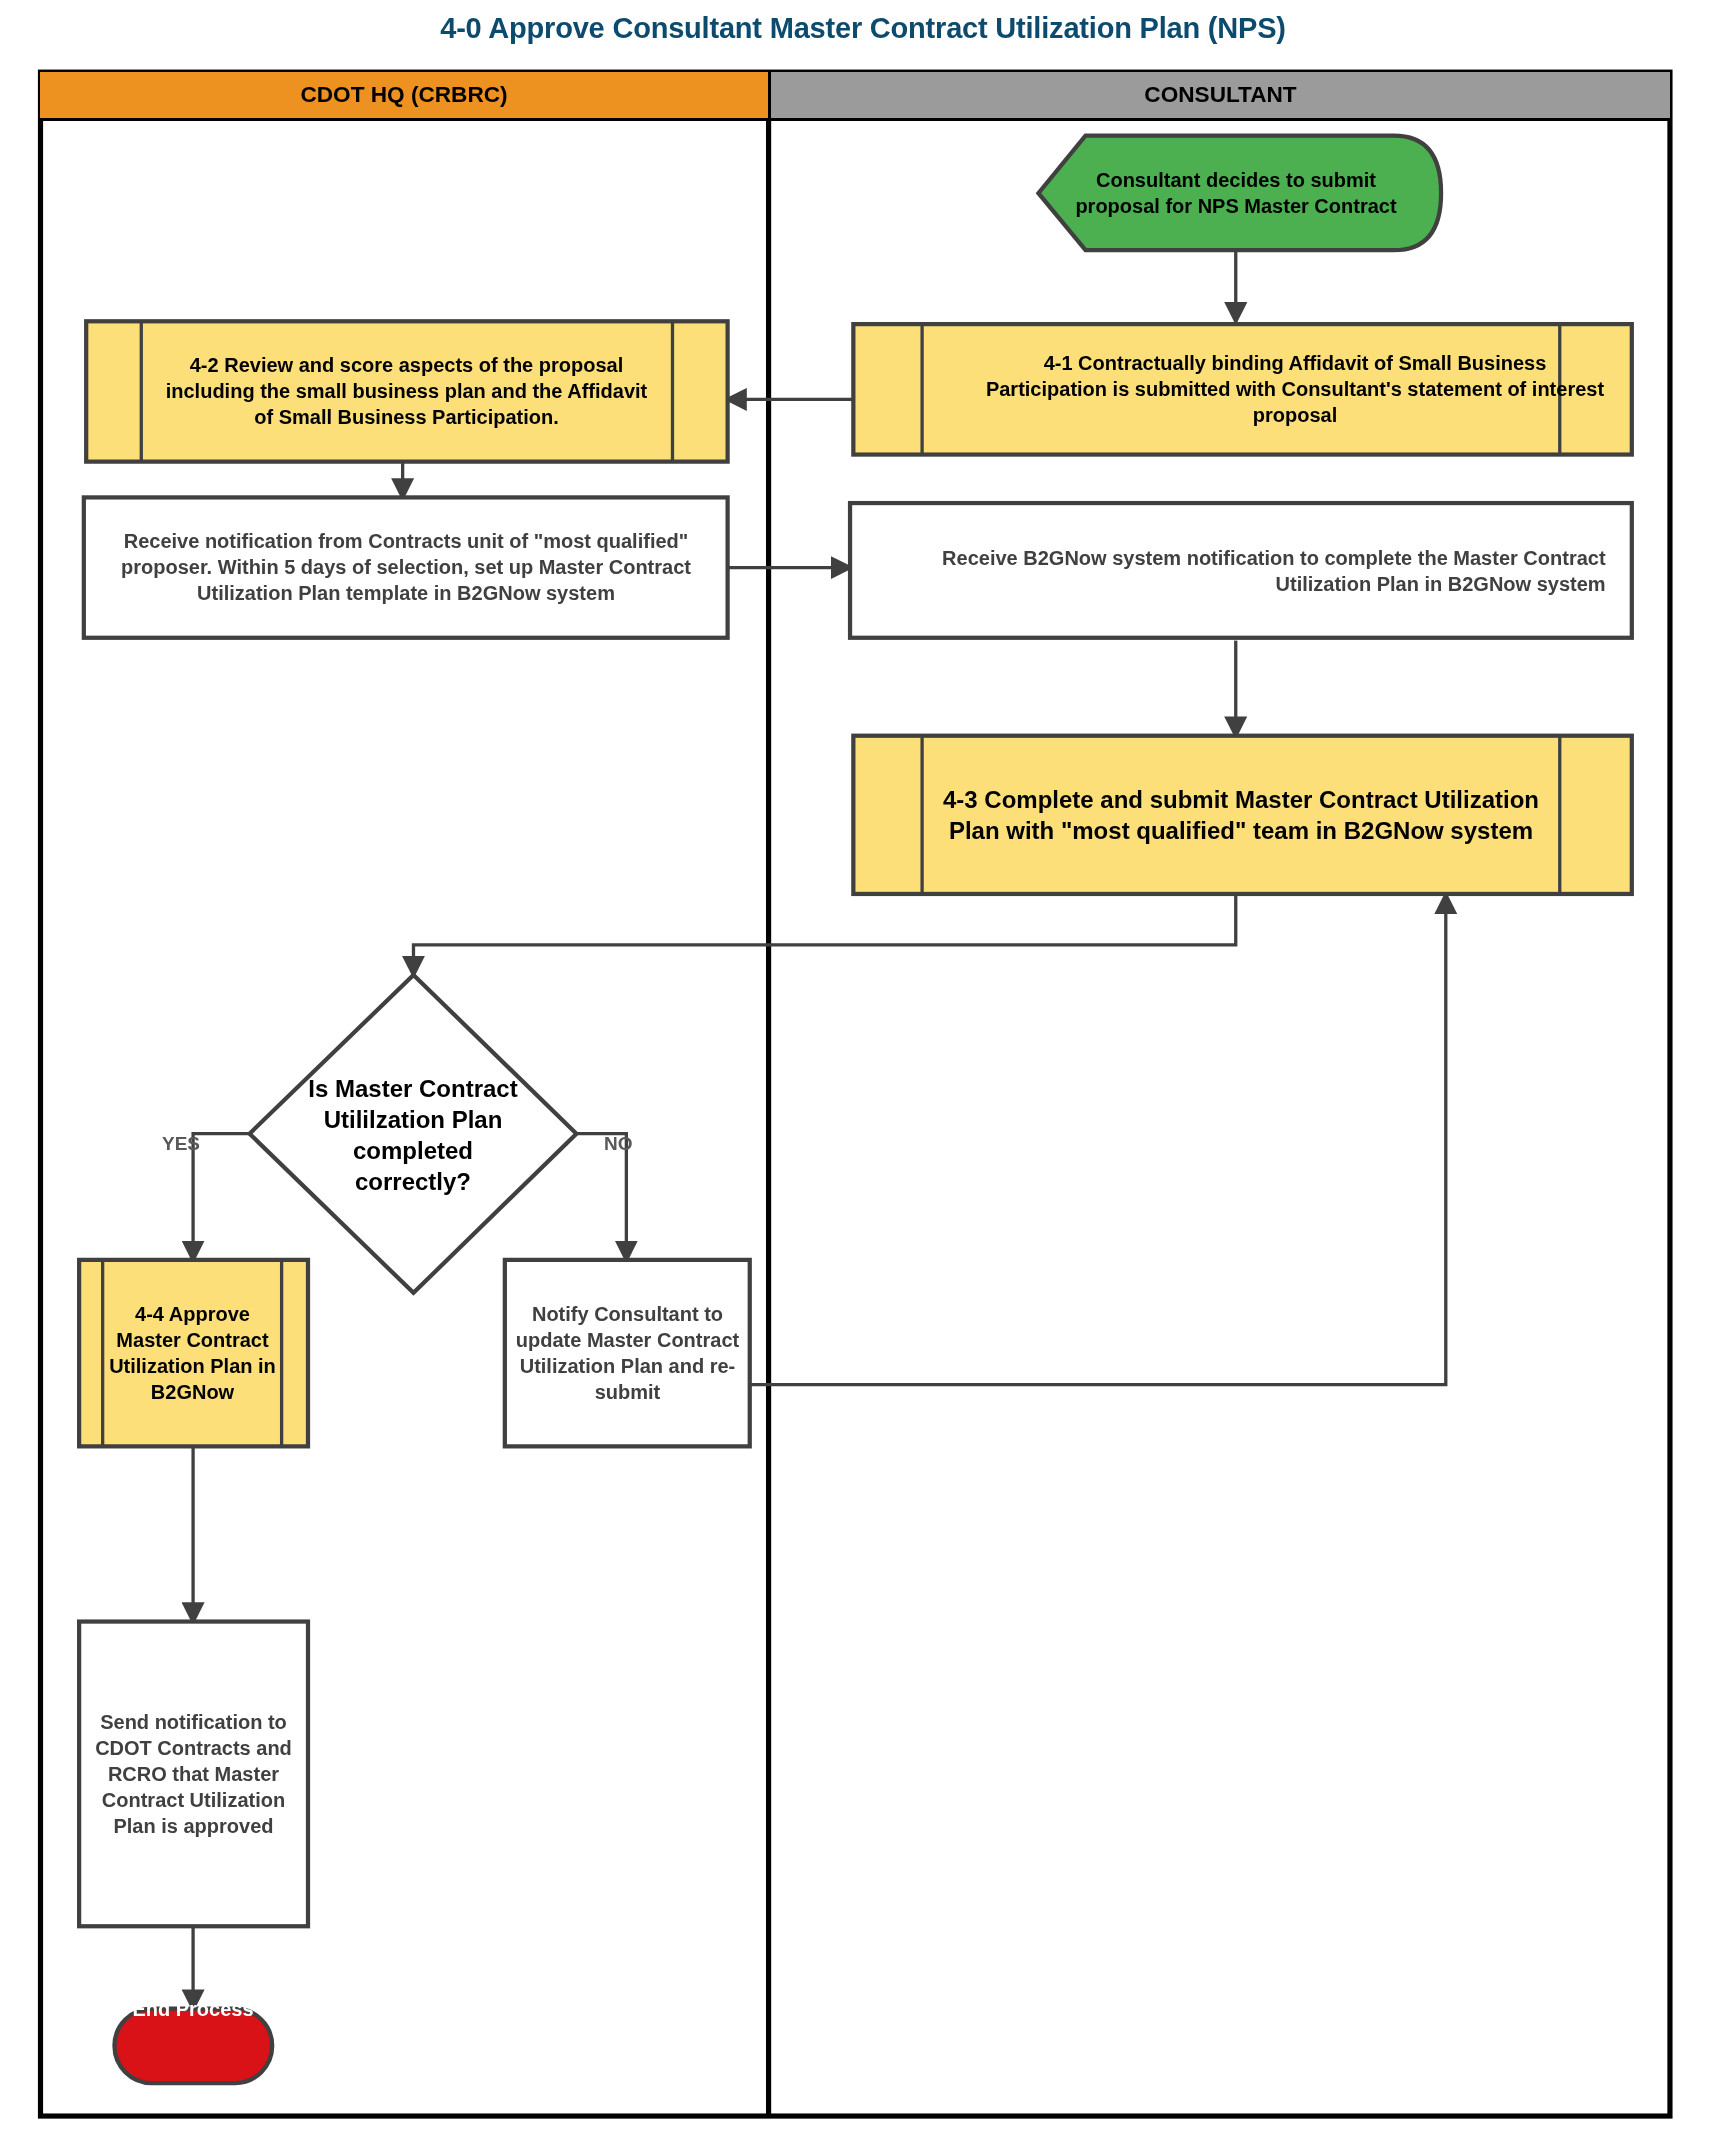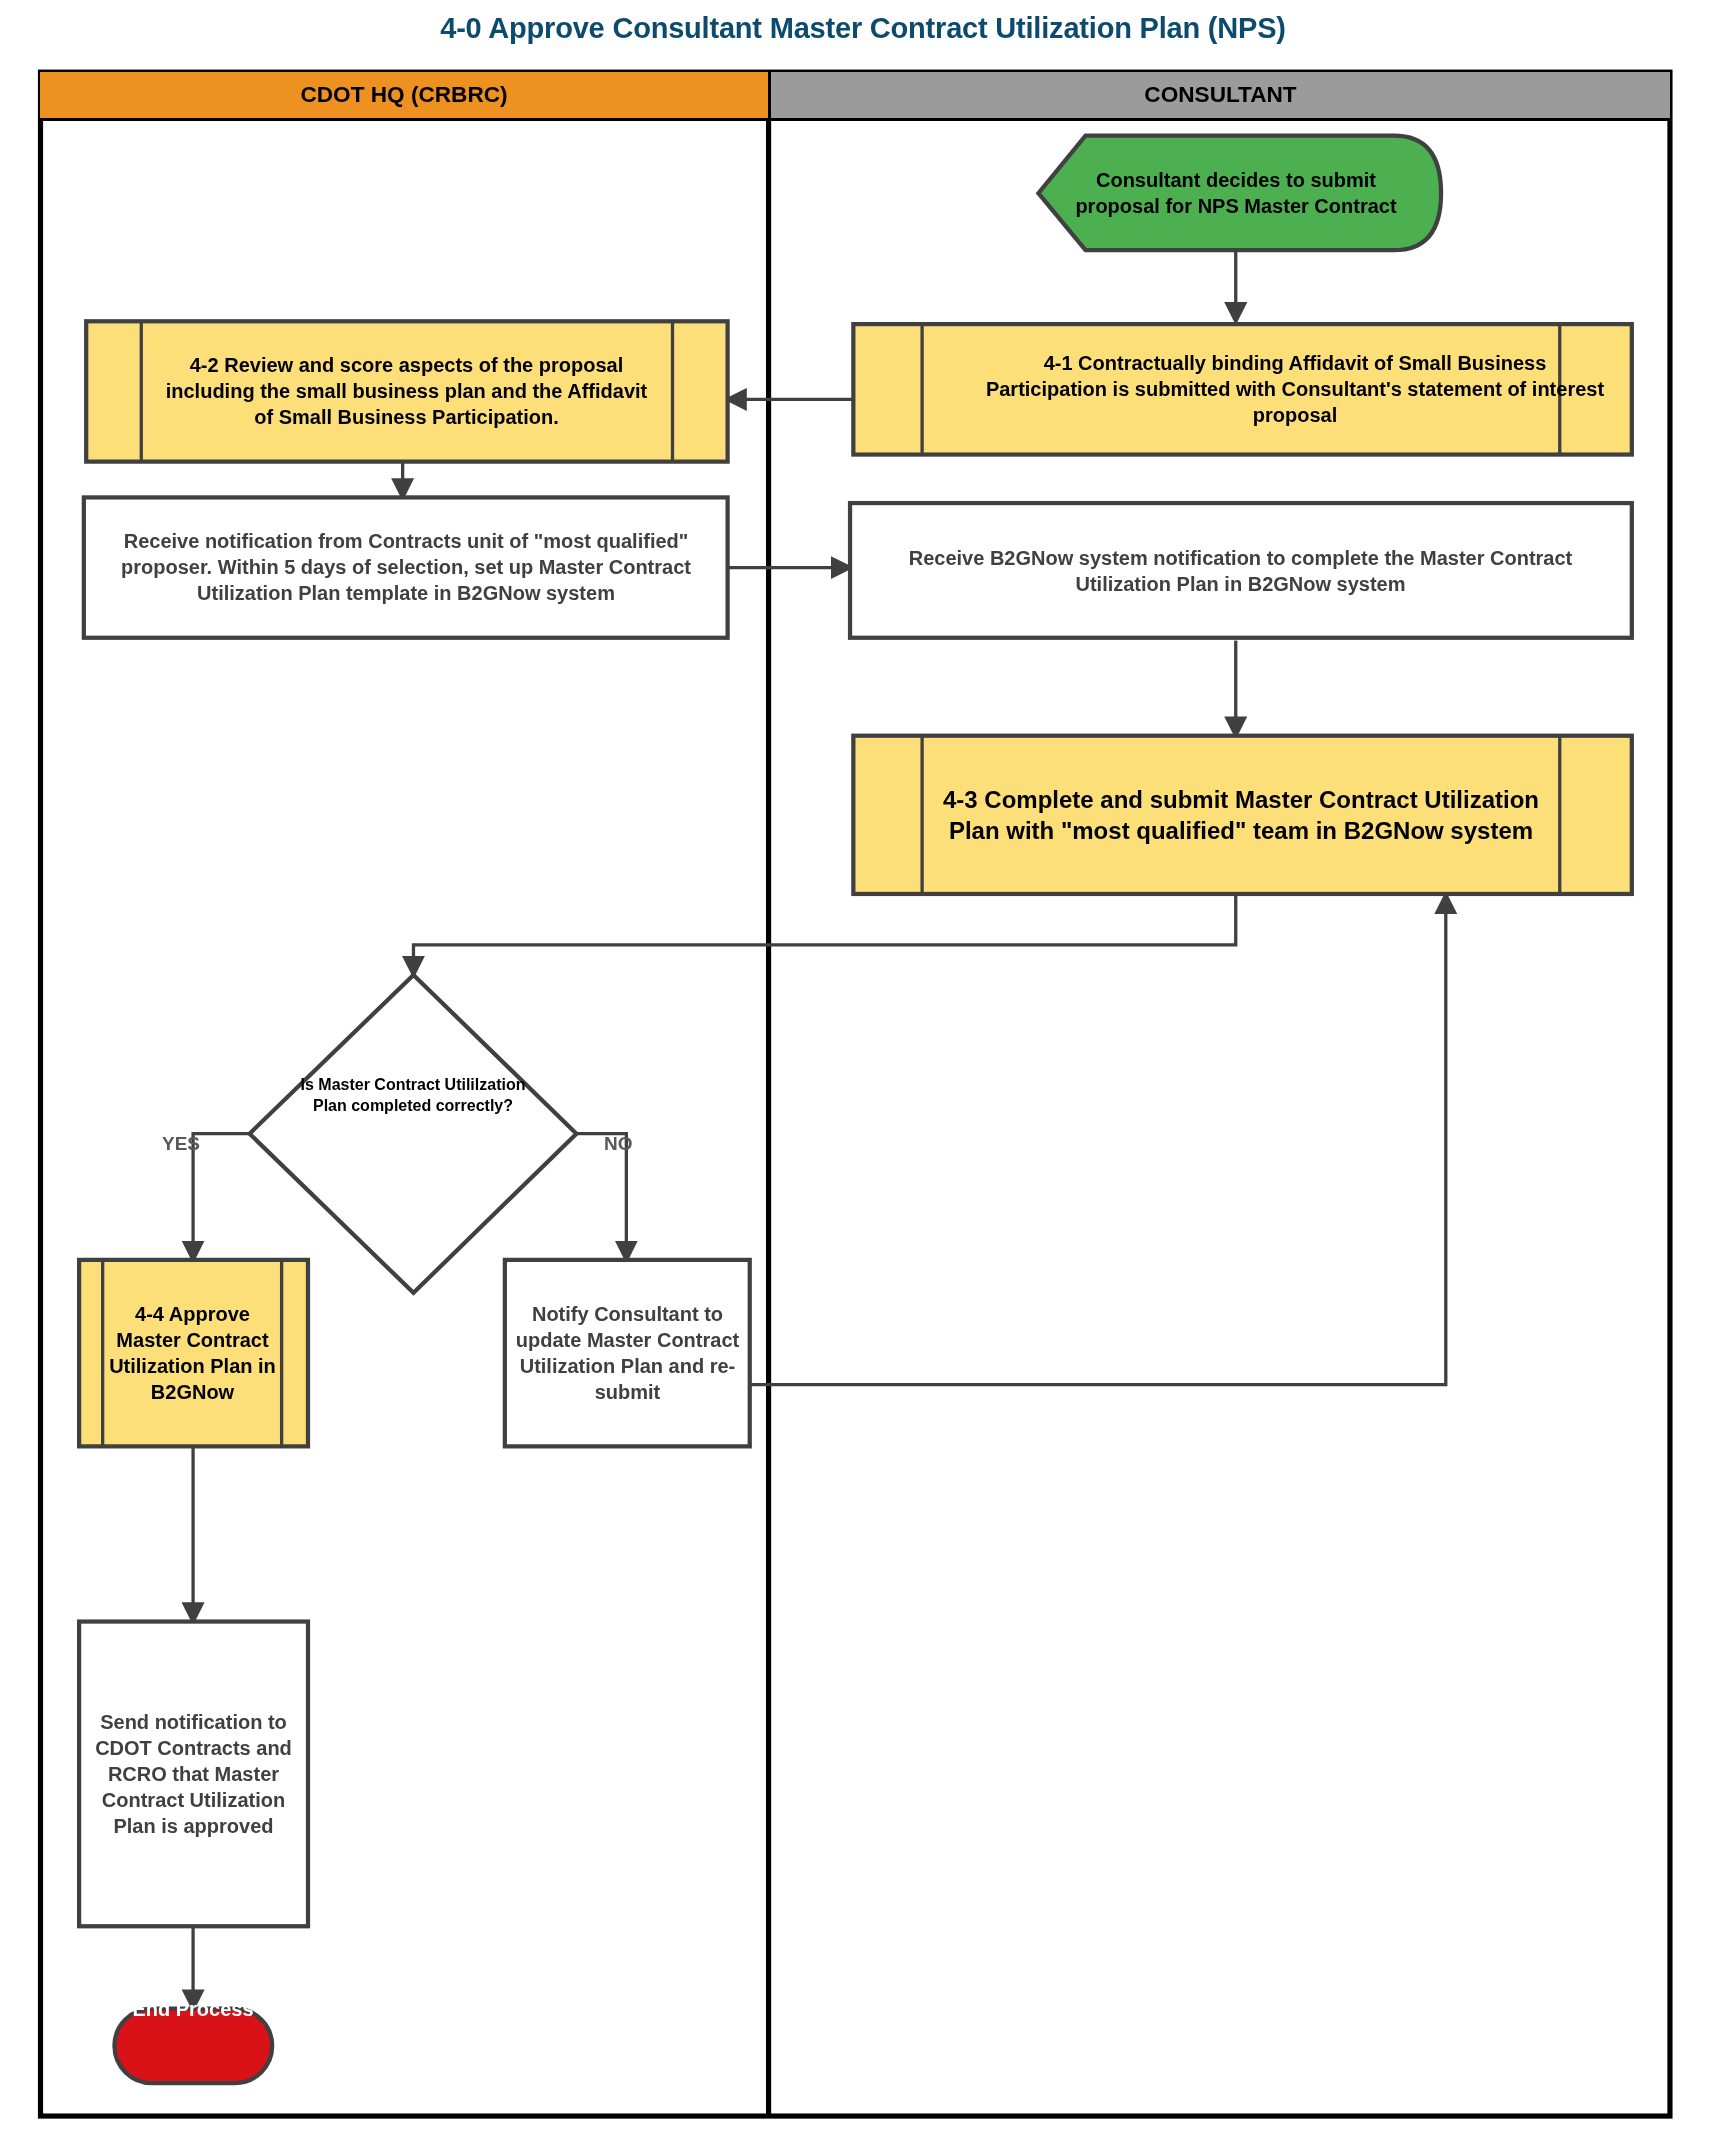--- a/index.html
+++ b/index.html
@@ -187,25 +187,25 @@
   <div class="lane-head" id="lane-head-cdot">CDOT HQ (CRBRC)</div>
 
   <div class="node-text t-black" style="left:1050px; top:136px; width:372px; height:114px; font-size:20px; padding:0 11.3px;">Consultant decides to submit proposal for NPS Master Contract</div>
 
   <div class="node-text t-black" style="left:141px; top:321px; width:531px; height:140px; font-size:20px; padding:0 20px;">4-2 Review and score aspects of the proposal including the small business plan and the Affidavit of Small Business Participation.</div>
 
   <div class="node-text t-black" style="left:976px; top:324px; width:638px; height:130px; font-size:20px; padding:0 9.4px;">4-1 Contractually binding Affidavit of Small Business Participation is submitted with Consultant's statement of interest proposal</div>
 
   <div class="node-text t-gray" style="left:84px; top:497px; width:644px; height:140px; font-size:20px; padding:0 9.4px;">Receive notification from Contracts unit of "most qualified" proposer.  Within 5 days of selection, set up Master Contract Utilization Plan template in B2GNow system</div>
 
-  <div class="node-text t-gray" style="left:866px; top:503px; width:749px; height:135px; font-size:20px; padding:0 9.4px;">Receive B2GNow system notification to complete the Master Contract Utilization Plan in B2GNow system</div>
+  <div class="node-text t-gray" style="left:866px; top:503px; width:749px; height:135px; font-size:20px; padding:0 9.4px;text-align:right;">Receive B2GNow system notification to complete the Master Contract Utilization Plan in B2GNow system</div>
 
   <div class="node-text t-black" style="left:922px; top:736px; width:638px; height:158px; font-size:24px; padding:0 9.4px;">4-3 Complete and submit Master Contract Utilization Plan with "most qualified" team in B2GNow system</div>
 
-  <div class="node-text t-black" style="left:300px; top:1004px; width:226px; height:184px; font-size:16px;">Is Master Contract Utililzation Plan completed correctly?</div>
+  <div class="node-text t-black" style="left:300px; top:1043px; width:226px; height:184px; font-size:24px;">Is Master Contract Utililzation Plan completed correctly?</div>
 
   <div class="node-text t-black" style="left:103px; top:1260px; width:179px; height:186px; font-size:20px; padding:0 3.8px;">4-4 Approve Master Contract Utilization Plan in B2GNow</div>
 
   <div class="node-text t-gray" style="left:505px; top:1260px; width:245px; height:186px; font-size:20px; padding:0 4.7px;">Notify Consultant to update Master Contract Utilization Plan and re-submit</div>
 
   <div class="node-text t-gray" style="left:79px; top:1621px; width:229px; height:305px; font-size:20px; padding:0 6.6px;">Send notification to CDOT Contracts and RCRO that Master Contract Utilization Plan is approved</div>
 
   <div class="node-text t-white" style="left:114px; top:1972px; width:158px; height:74px; font-size:20px;">End Process</div>
 
   <div class="lbl" style="left:162px; top:1133px;">YES</div>

